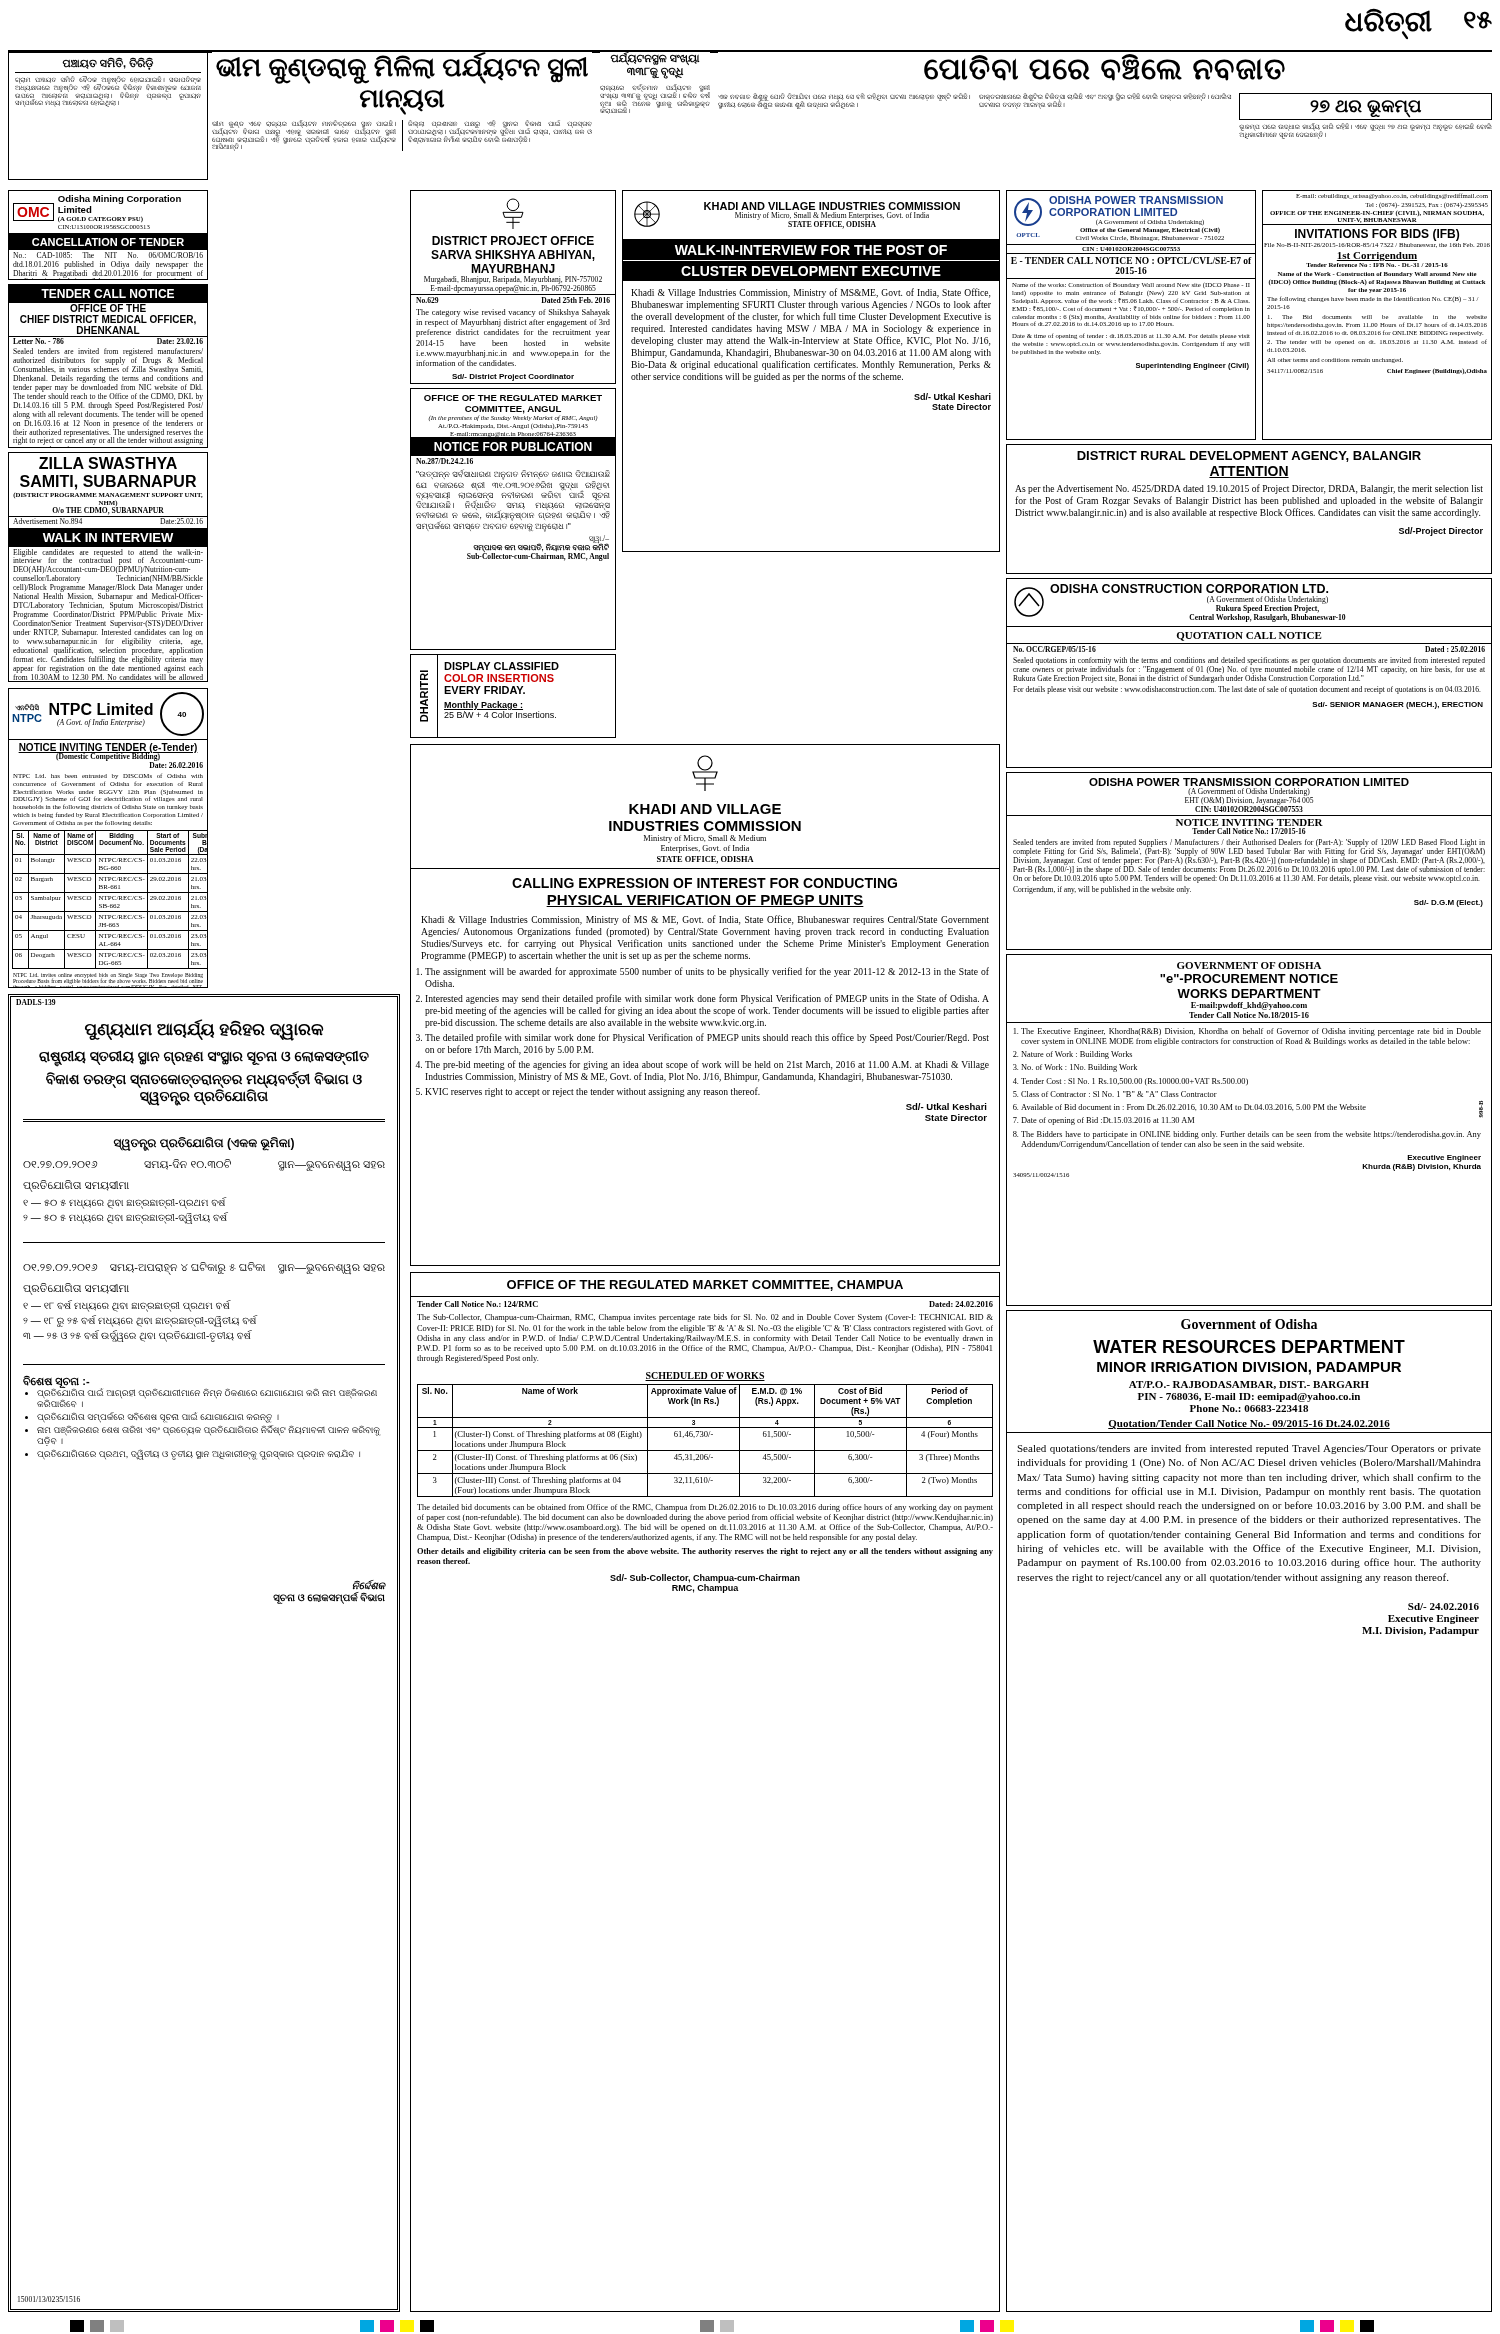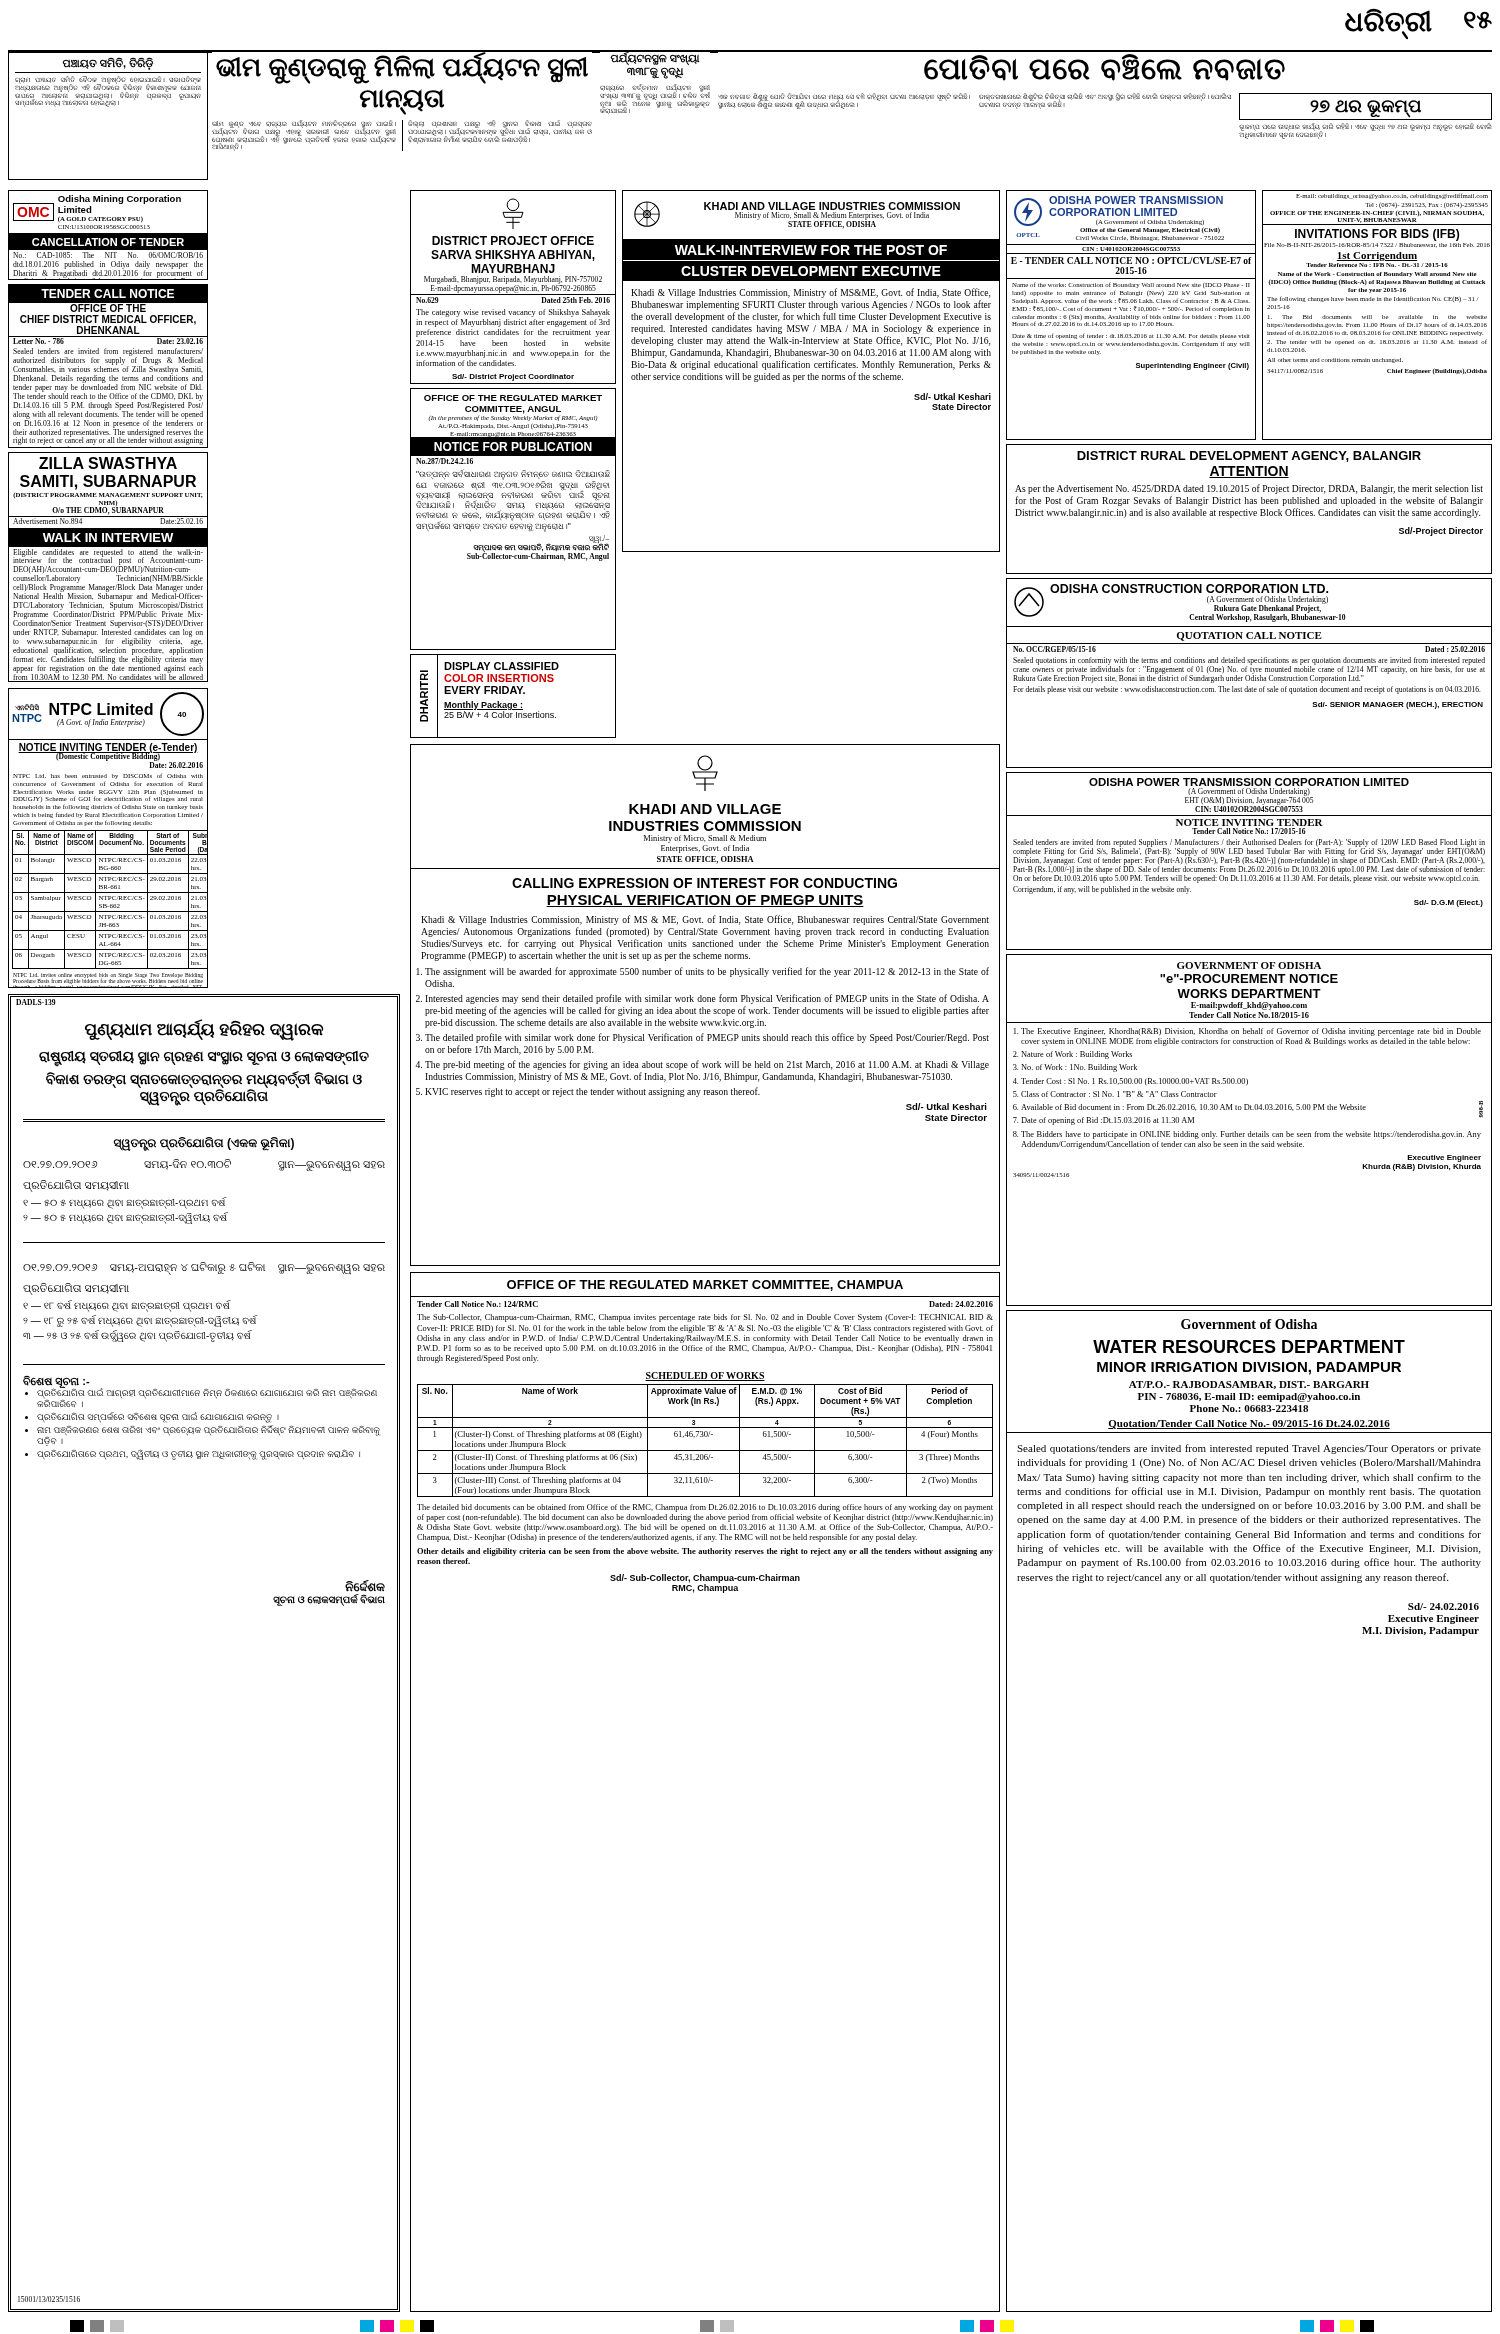--- a/index.html
+++ b/index.html
@@ -256,21 +256,21 @@
 
       <div class="odia b" style="font-size:11px;">ବିଶେଷ ସୂଚନା :-</div>
       <ul class="d odia" style="font-size:9px;margin-top:0;">
         <li>ପ୍ରତିଯୋଗିତା ପାଇଁ ଆଗ୍ରହୀ ପ୍ରତିଯୋଗୀମାନେ ନିମ୍ନ ଠିକଣାରେ ଯୋଗାଯୋଗ କରି ନାମ ପଞ୍ଜିକରଣ କରିପାରିବେ ।</li>
         <li>ପ୍ରତିଯୋଗିତା ସମ୍ପର୍କରେ ସବିଶେଷ ସୂଚନା ପାଇଁ ଯୋଗାଯୋଗ କରନ୍ତୁ ।</li>
         <li>ନାମ ପଞ୍ଜିକରଣର ଶେଷ ତାରିଖ ଏବଂ ପ୍ରତ୍ୟେକ ପ୍ରତିଯୋଗିତାର ନିର୍ଦ୍ଦିଷ୍ଟ ନିୟମାବଳୀ ପାଳନ କରିବାକୁ ପଡ଼ିବ ।</li>
         <li>ପ୍ରତିଯୋଗିତାରେ ପ୍ରଥମ, ଦ୍ୱିତୀୟ ଓ ତୃତୀୟ ସ୍ଥାନ ଅଧିକାରୀଙ୍କୁ ପୁରସ୍କାର ପ୍ରଦାନ କରାଯିବ ।</li>
       </ul>
 
       <div style="margin-top:120px;text-align:right;">
-        <div class="odia b" style="font-size:12px;">ନିର୍ଦ୍ଦେଶକ</div>
+        <div class="odia b" style="font-size:10px;font-style:italic;">ନିର୍ଦ୍ଦେଶକ</div>
         <div class="odia b" style="font-size:10px;">ସୂଚନା ଓ ଲୋକସମ୍ପର୍କ ବିଭାଗ</div>
       </div>
     </div>
     <div class="xs" style="position:absolute;left:6px;bottom:4px;">15001/13/0235/1516</div>
   </div>
 
   <div class="box" style="left:410px;top:190px;width:206px;height:194px;">
     <div style="text-align:center;padding-top:3px;">
       <svg class="emblem" viewBox="0 0 40 48">
         <circle cx="20" cy="13" r="7" fill="none" stroke="#000" stroke-width="1.2"></circle>
@@ -482,21 +482,21 @@
 
   <div class="box" style="left:1006px;top:578px;width:486px;height:190px;">
     <div style="display:flex;gap:5px;padding:3px 6px;border-bottom:1px solid #000;align-items:center;">
       <svg width="32" height="32" viewBox="0 0 32 32">
         <circle cx="16" cy="16" r="14" fill="none" stroke="#000" stroke-width="1.5"></circle>
         <path d="M6 20 L16 8 L26 20" fill="none" stroke="#000" stroke-width="1.5"></path>
       </svg>
       <div style="flex:1;">
         <div class="sans b" style="font-size:12.5px;">ODISHA CONSTRUCTION CORPORATION LTD.</div>
         <div class="xs ctr">(A Government of Odisha Undertaking)</div>
-        <div class="xs ctr b">Rukura Gate Dhenkanal Project,</div>
+        <div class="xs ctr b">Rukura Speed Erection Project,</div>
         <div class="xs ctr b">Central Workshop, Rasulgarh, Bhubaneswar-10</div>
       </div>
     </div>
     <div class="ctr b" style="font-size:11px;padding:2px 0;border-bottom:1px solid #000;">QUOTATION CALL NOTICE</div>
     <div class="row xs b" style="padding:2px 6px;">
       <span>No. OCC/RGEP/05/15-16</span>
       <span>Dated : 25.02.2016</span>
     </div>
     <div class="xs just" style="padding:0 6px;">Sealed quotations in conformity with the terms and conditions and detailed specifications as per quotation documents are invited from interested reputed crane owners or private individuals for : "Engagement of 01 (One) No. of tyre mounted mobile crane of 12/14 MT capacity, on hire basis, for use at Rukura Gate Erection Project site, Bonai in the district of Sundargarh under Odisha Construction Corporation Ltd."</div>
     <div class="xs just" style="padding:2px 6px;">For details please visit our website : www.odishaconstruction.com. The last date of sale of quotation document and receipt of quotations is on 04.03.2016.</div>

